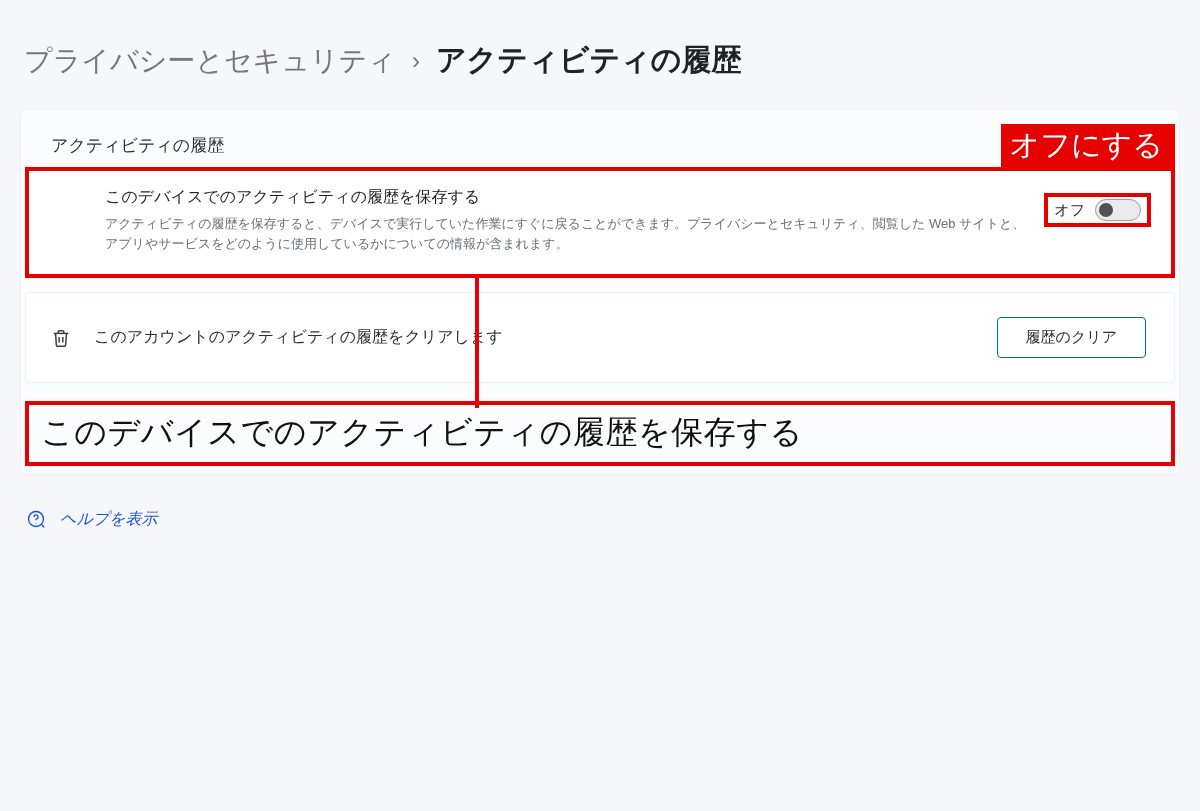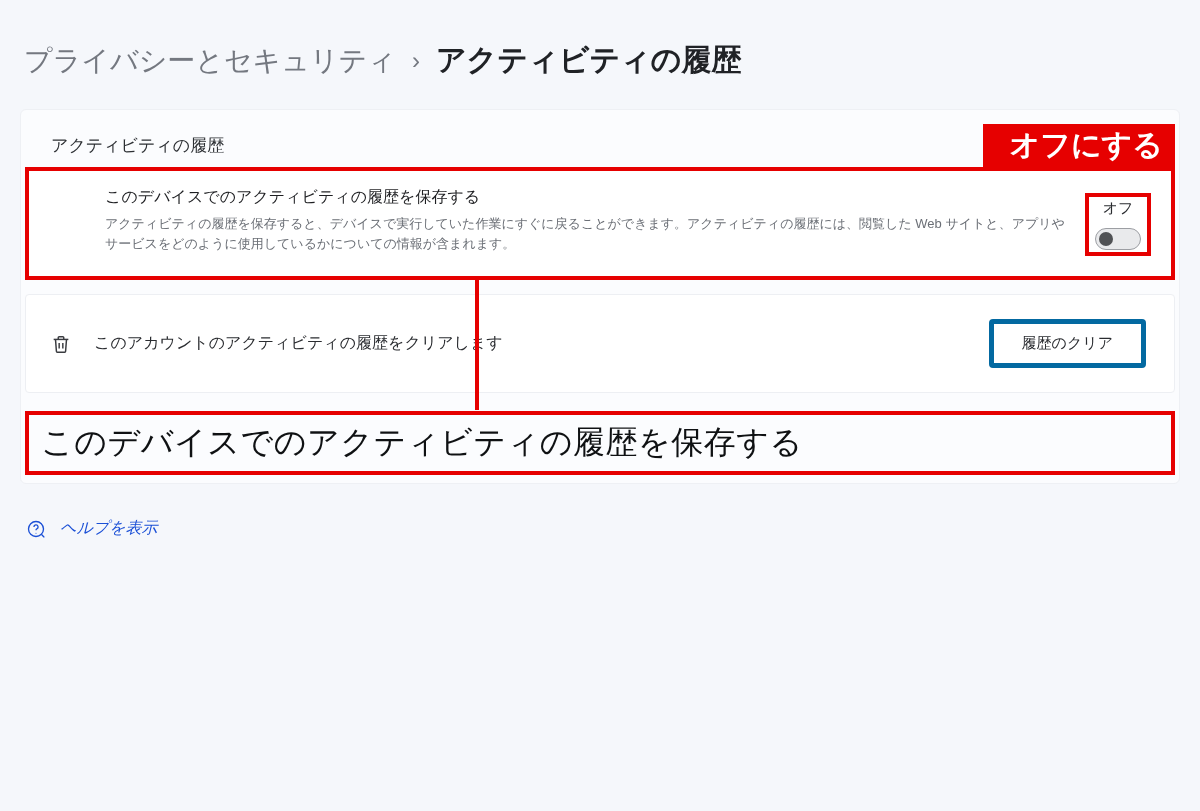--- a/index.html
+++ b/index.html
@@ -53,23 +53,23 @@
       font-size: 17px;
       color: #2c2f33;
       font-weight: 400;
     }
     .callout {
       position: absolute;
       right: 4px;
       top: 14px;
       background: #e60000;
       color: #fff;
-      font-weight: 700;
+      font-weight: 400;
       font-size: 30px;
-      padding: 6px 12px 8px 26px;
+      padding: 6px 12px 8px 8px;
       line-height: 1;
     }
     .connector-down {
       position: absolute;
       right: 74px;
       top: 60px;
       width: 4px;
       height: 16px;
       background: #e60000;
     }
@@ -99,21 +99,20 @@
       line-height: 1.55;
     }
     .toggle-box {
       display: flex;
       align-items: center;
       gap: 10px;
       border: 4px solid #e60000;
       padding: 2px 6px;
       margin-top: 6px;
       flex-shrink: 0;
-      flex-direction: column;
     }
     .toggle-label {
       font-size: 15px;
       color: #2a2c30;
     }
     .toggle {
       width: 46px;
       height: 22px;
       border-radius: 11px;
       background: #e9eaec;
@@ -152,21 +151,21 @@
       stroke: #3a3c40;
       fill: none;
       stroke-width: 1.6;
     }
     .clear-text {
       font-size: 16px;
       color: #2a2c30;
     }
     .clear-btn {
       background: #fff;
-      border: 5px solid #0369a1;
+      border: 1px solid #0369a1;
       border-radius: 4px;
       padding: 10px 28px;
       font-size: 15px;
       color: #2a2c30;
       cursor: pointer;
     }
 
     .enlarge-box {
       border: 4px solid #e60000;
       margin: 18px 4px 8px 4px;
@@ -234,21 +233,21 @@
 
     <div class="sec-header">
       <span class="sec-title">アクティビティの履歴</span>
       <div class="callout">オフにする</div>
       <div class="connector-down"></div>
     </div>
 
     <div class="setting-row">
       <div class="setting-text">
         <div class="setting-title">このデバイスでのアクティビティの履歴を保存する</div>
-        <div class="setting-desc">アクティビティの履歴を保存すると、デバイスで実行していた作業にすぐに戻ることができます。アクティビティの履歴には、閲覧した Web サイトと、アプリやサービスをどのように使用しているかについての情報が含まれます。</div>
+        <div class="setting-desc">アクティビティの履歴を保存すると、デバイスで実行していた作業にすぐに戻ることができます。プライバシーとセキュリティ、閲覧した Web サイトと、アプリやサービスをどのように使用しているかについての情報が含まれます。</div>
       </div>
       <div class="toggle-box">
         <span class="toggle-label">オフ</span>
         <div class="toggle">
           <div class="toggle-knob"></div>
         </div>
       </div>
     </div>
 
     <div class="connector-wrap">

